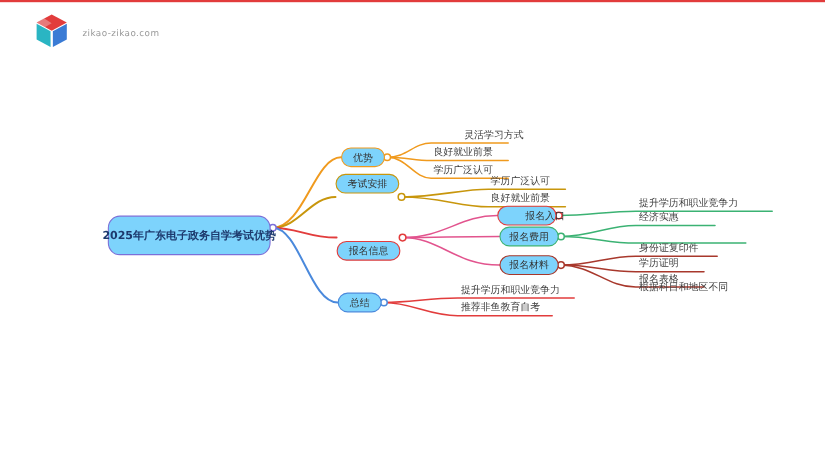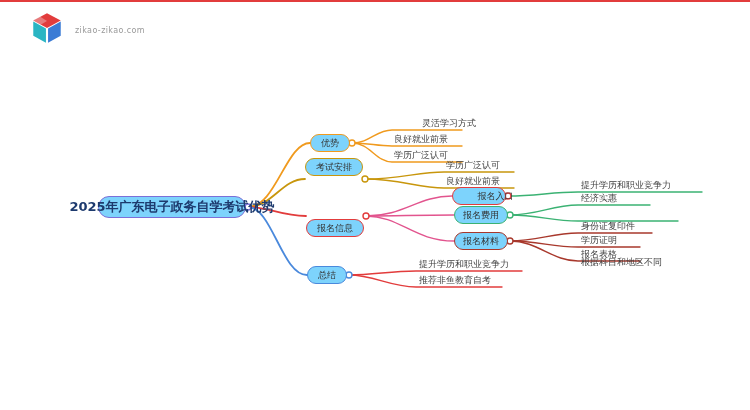--- a/index.html
+++ b/index.html
@@ -12,22 +12,22 @@
   .logo-icon{width:38px;height:38px;display:block;}
   .logo-title{font-size:15px;font-weight:bold;color:#e23c3c;letter-spacing:4px;line-height:18px;}
   .logo-domain{font-size:8px;color:#999;letter-spacing:.4px;margin-top:3px;}
   .links{position:absolute;left:0;top:0;width:750px;height:410px;}
   .node{
     box-sizing:border-box;position:absolute;display:flex;align-items:center;justify-content:center;
     height:18px;background:#7dd3fc;border:1.5px solid #999;border-radius:9px;
     font-size:9px;color:#333;white-space:nowrap;z-index:2;
   }
   .root{
-    left:98px;top:196px;width:148px;height:22px;border-radius:11px;
-    font-size:13px;font-weight:700;color:#1d3a6e;border-color:#7c6fd8;
+    left:98px;top:196px;width:148px;height:36px;border-radius:11px;
+    font-size:10px;font-weight:700;color:#1d3a6e;border-color:#7c6fd8;
   }
   .b-orange{border-color:#f09a1e;}
   .b-gold{border-color:#c8960c;}
   .b-red{border-color:#e23c3c;}
   .b-green{border-color:#3bb273;}
   .b-maroon{border-color:#a8382c;}
   .b-blue{border-color:#4a89dc;}
   .leaf{
     position:absolute;font-size:9px;line-height:11px;color:#404040;white-space:nowrap;z-index:2;
   }

